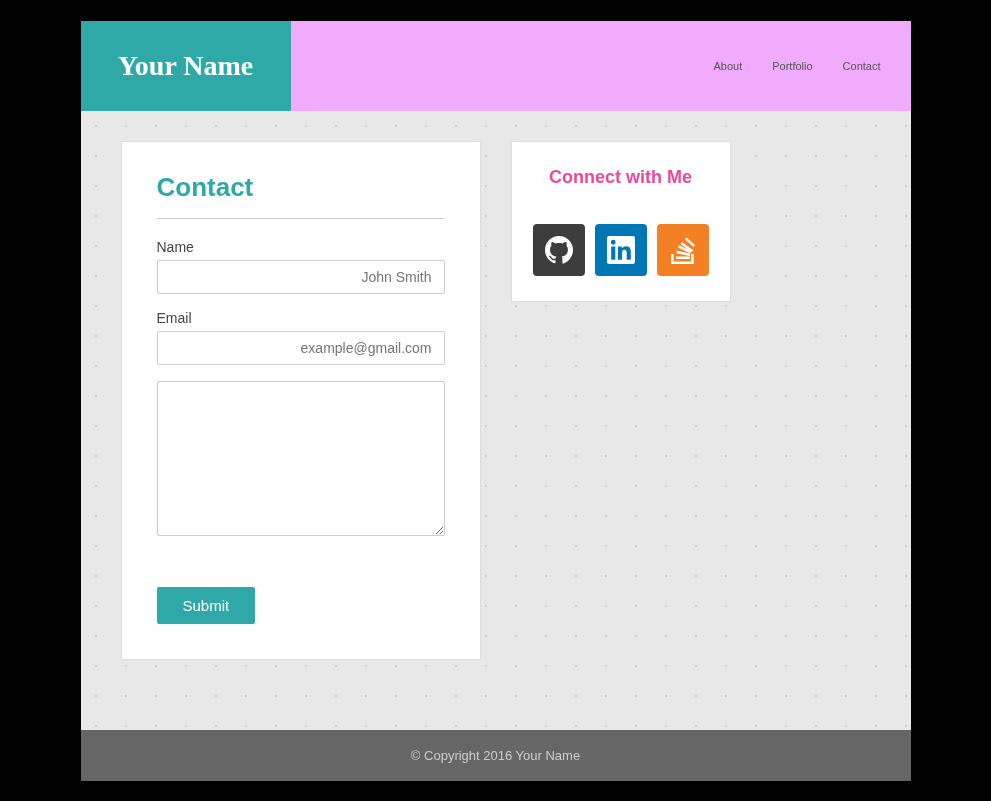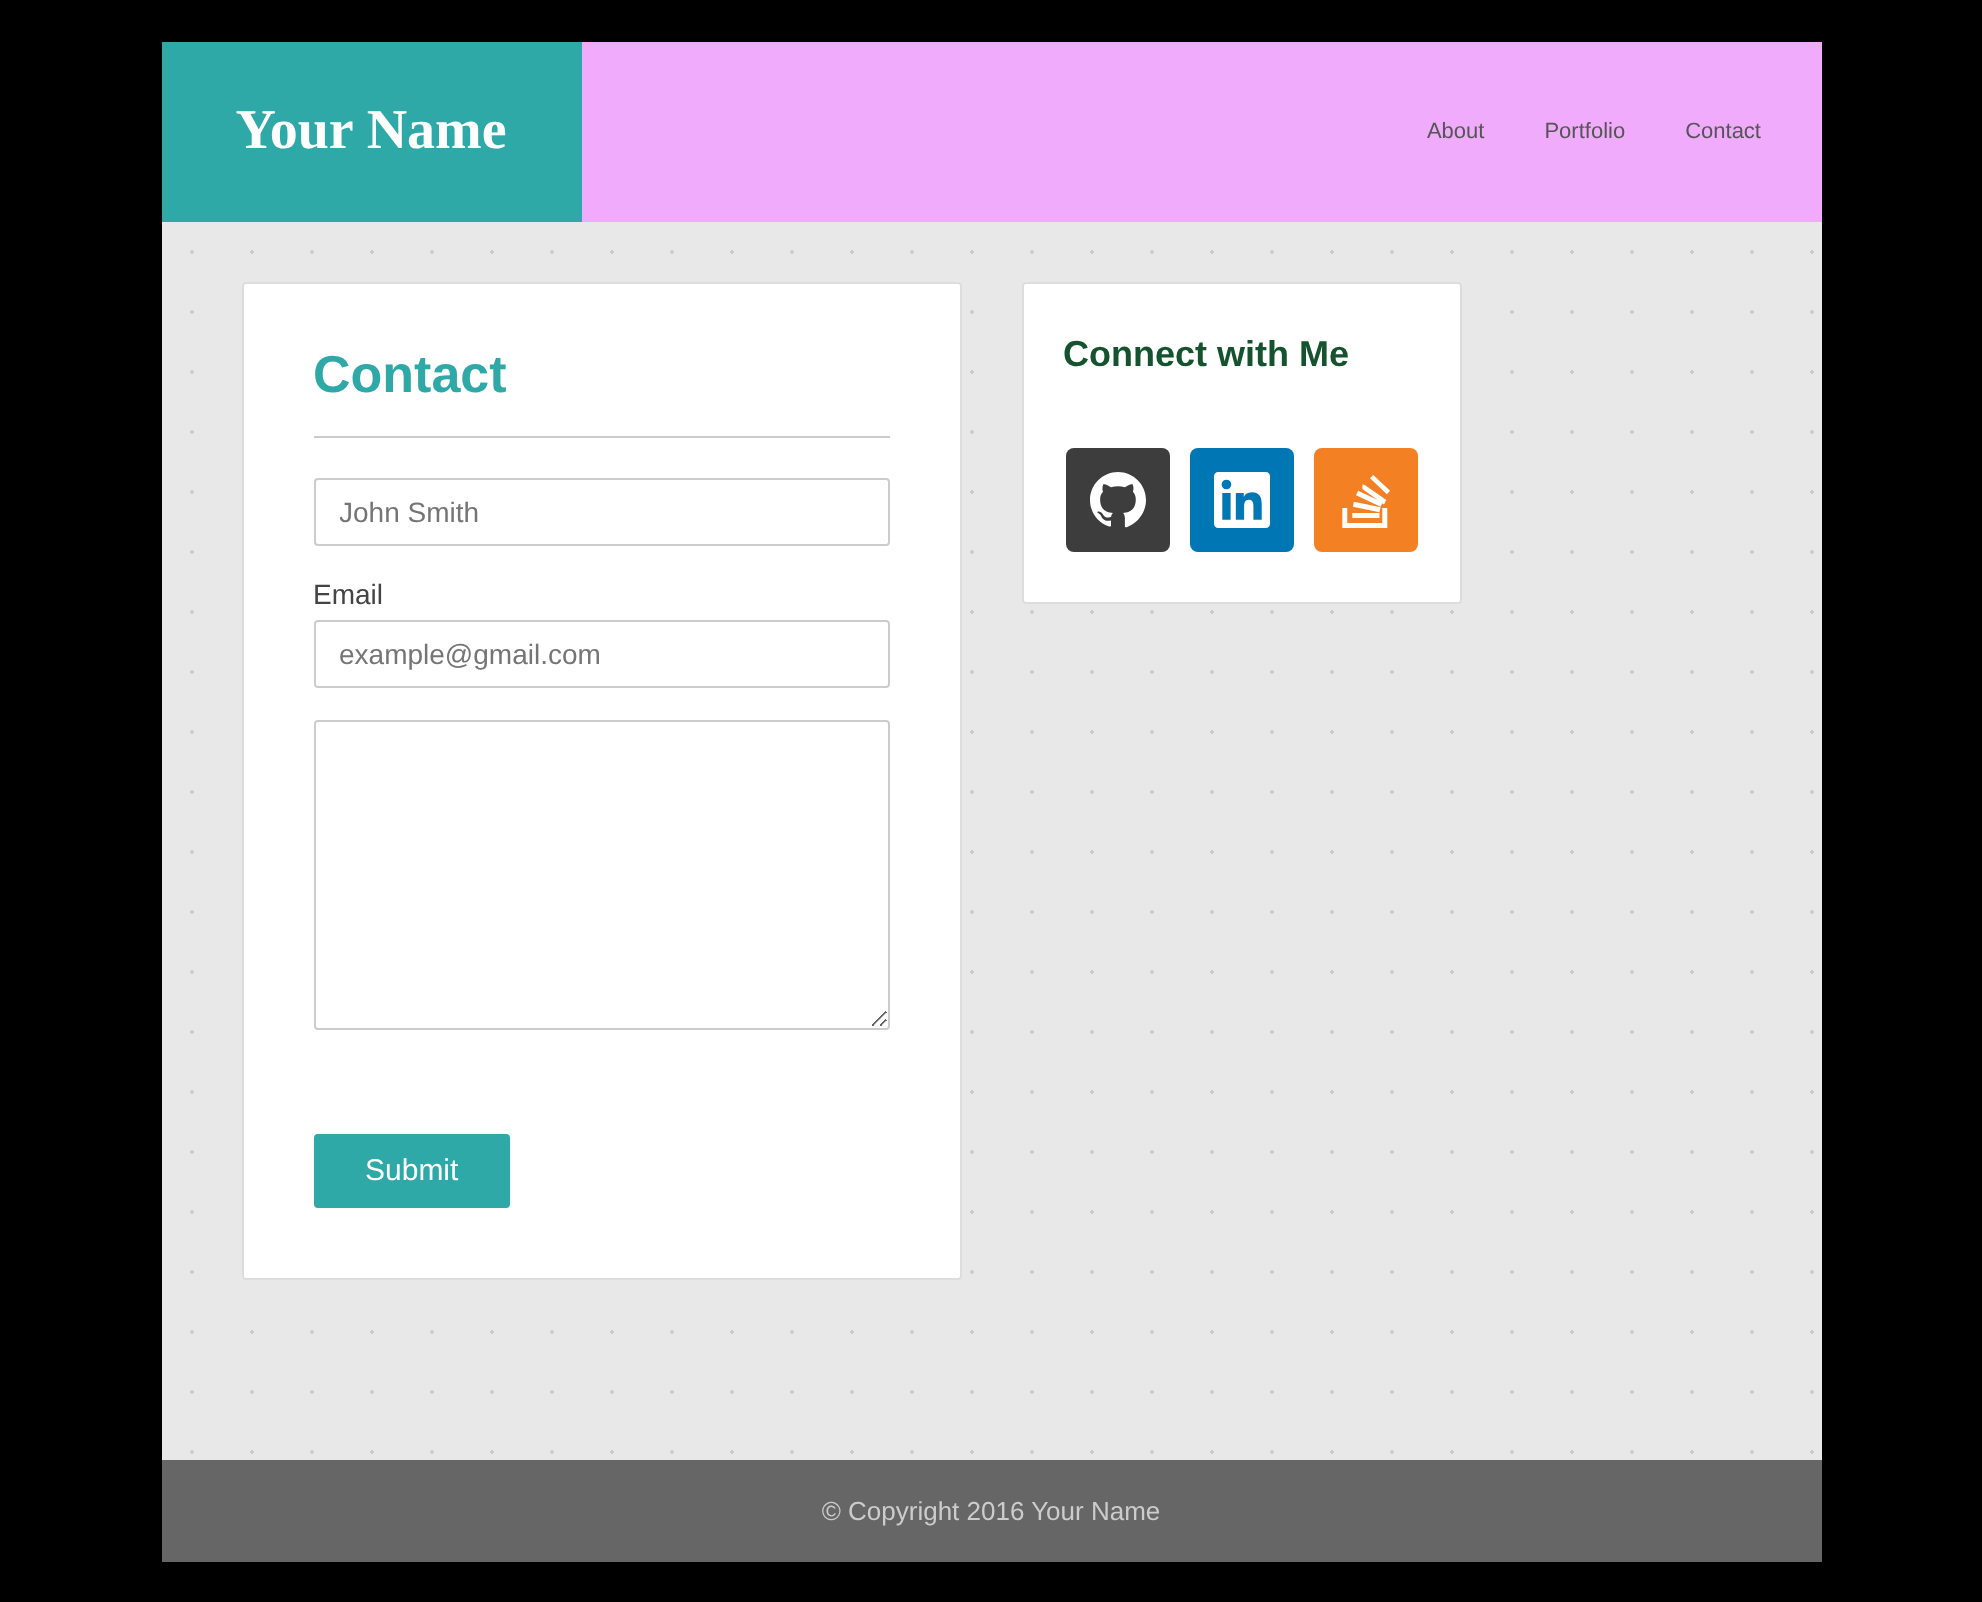--- a/index.html
+++ b/index.html
@@ -95,20 +95,21 @@
       margin-bottom: 5px;
     }
     .form-input {
       width: 100%;
       padding: 8px 12px;
       border: 1px solid #ccc;
       border-radius: 2px;
       font-size: 14px;
       color: #999;
       outline: none;
+      text-align: right;
     }
     .form-textarea {
       width: 100%;
       padding: 8px 12px;
       border: 1px solid #ccc;
       border-radius: 2px;
       font-size: 14px;
       height: 155px;
       resize: vertical;
       outline: none;
@@ -127,24 +128,24 @@
     
     .connect-card {
       background: #fff;
       border: 1px solid #ddd;
       border-radius: 2px;
       padding: 25px 20px;
       width: 220px;
       flex-shrink: 0;
     }
     .connect-title {
-      color: #14532d;
+      color: #ec4899;
       font-size: 18px;
       font-weight: bold;
-      text-align: left;
+      text-align: center;
       margin-bottom: 36px;
     }
     .social-icons {
       display: flex;
       gap: 10px;
       justify-content: center;
     }
     .social-icon {
       width: 52px;
       height: 52px;
@@ -190,20 +191,21 @@
     </nav>
   </header>
 
   <main class="main-content">
 
     <div class="contact-card">
       <h2 class="contact-card-title">Contact</h2>
       <hr class="contact-divider">
 
       <div class="form-group">
+        <label class="form-label">Name</label>
         <input class="form-input" type="text" placeholder="John Smith" style="">
       </div>
 
       <div class="form-group">
         <label class="form-label">Email</label>
         <input class="form-input" type="email" placeholder="example@gmail.com" style="">
       </div>
 
       <div class="form-group">
         <textarea class="form-textarea" style=""></textarea>

